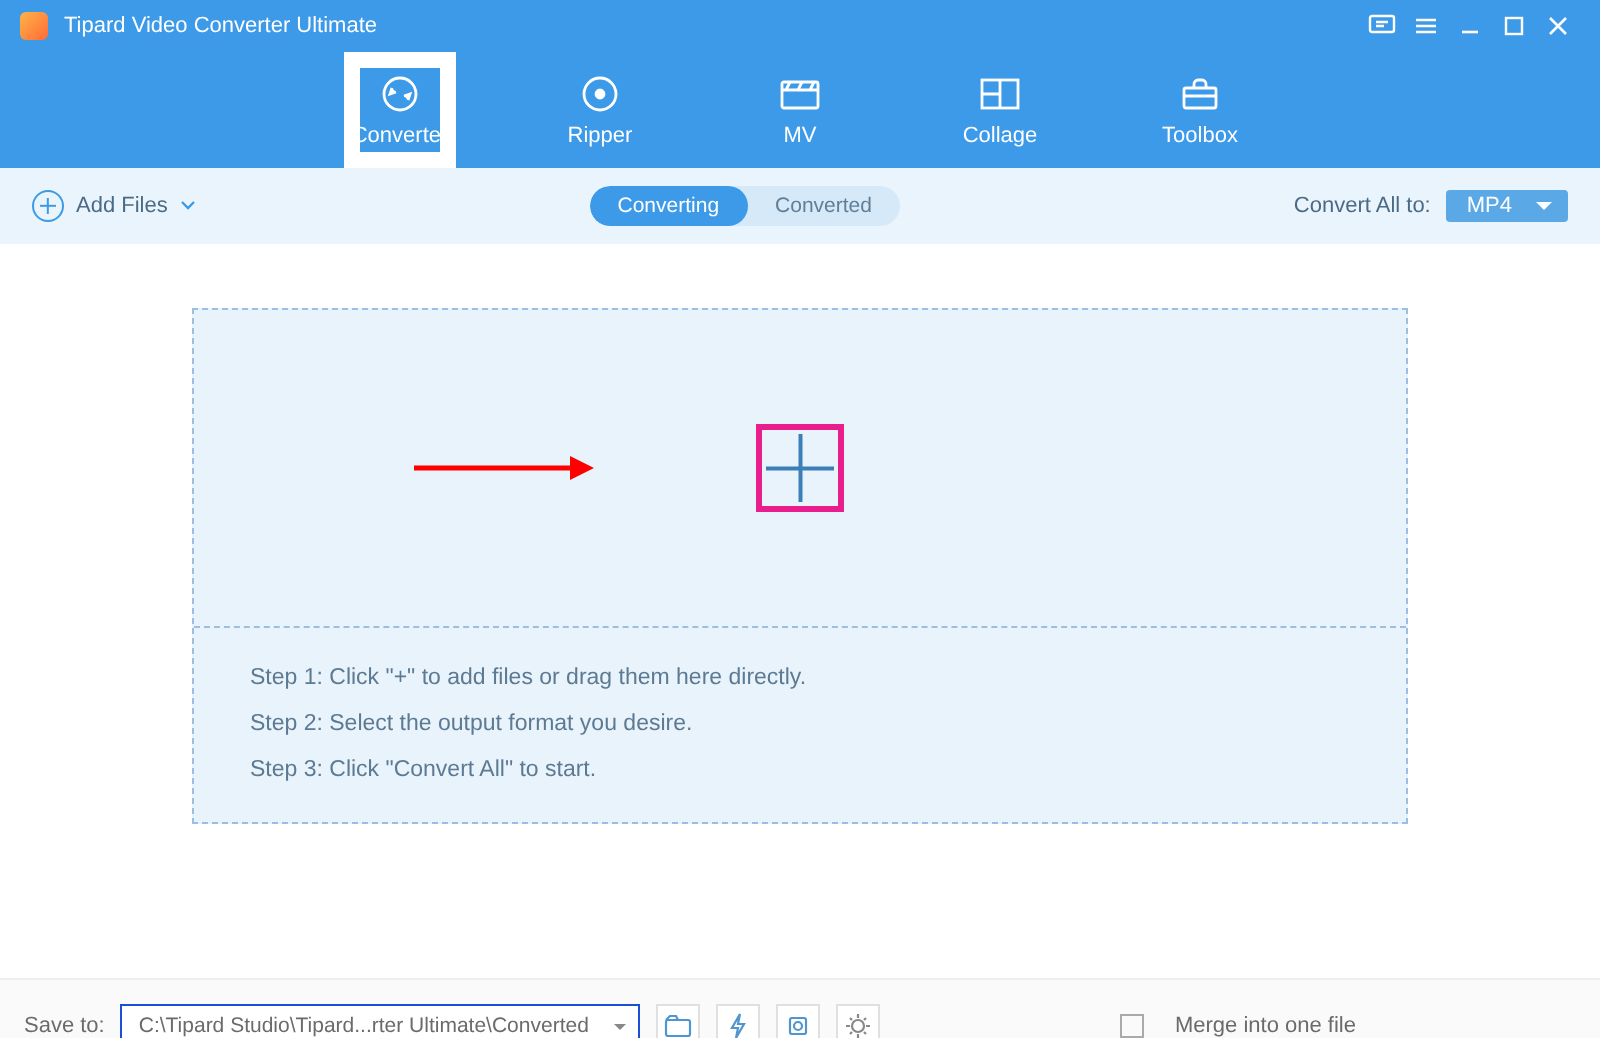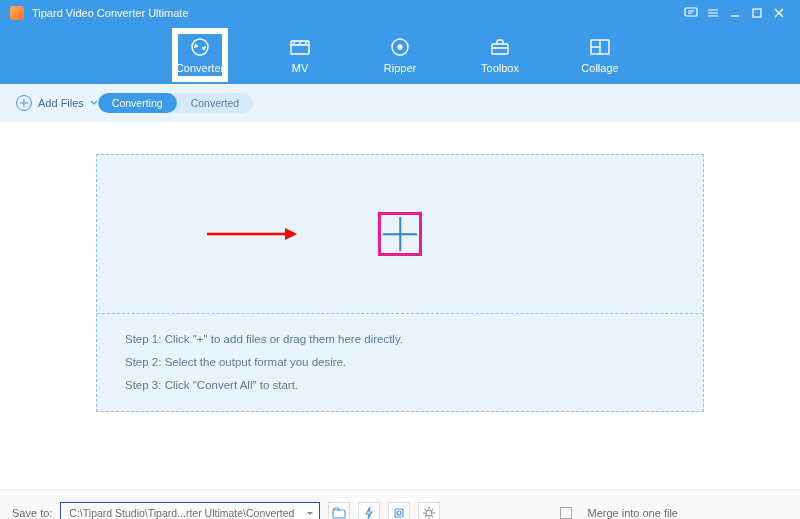--- a/index.html
+++ b/index.html
@@ -7,29 +7,29 @@
 
 .titlebar { height: 26px; background: #3c9ae8; display: flex; align-items: center; padding: 12px 10px; color: #fff; font-size: 11px; }
 .titlebar .logo { width: 14px; height: 14px; background: linear-gradient(135deg,#ffb347,#ff6b35); border-radius: 3px; margin-right: 8px; }
 .titlebar .ttl { flex: 1; }
 .titlebar .wbtn { width: 22px; height: 18px; display: flex; align-items: center; justify-content: center; cursor: pointer; }
 .titlebar .wbtn svg { stroke: #fff; }
 
 .topnav { height: 58px; background: #3c9ae8; display: flex; justify-content: center; align-items: center; gap: 44px; }
 .topnav .tab { display: flex; flex-direction: column; align-items: center; color: #fff; font-size: 11px; cursor: pointer; gap: 4px; width: 56px; }
 .topnav .tab .icon { height: 22px; display: flex; align-items: center; justify-content: center; }
-.highlight-box { border: 6px solid #ffffff; padding: 2px 4px; }
+.highlight-box { border: 8px solid #ffffff; padding: 2px 4px; }
 
 .subbar { height: 38px; background: #eaf4fd; display: flex; align-items: center; padding: 0 16px; font-size: 11px; color: #4a6a86; }
 .addfiles { display: flex; align-items: center; gap: 6px; cursor: pointer; }
 .addfiles .plus-circ { width: 16px; height: 16px; border: 1.2px solid #3c9ae8; border-radius: 50%; position: relative; }
 .addfiles .plus-circ::before, .addfiles .plus-circ::after { content:""; position:absolute; background:#3c9ae8; }
 .addfiles .plus-circ::before { left:3px; right:3px; top:50%; height:1.2px; transform:translateY(-50%); }
 .addfiles .plus-circ::after { top:3px; bottom:3px; left:50%; width:1.2px; transform:translateX(-50%); }
-.segwrap { flex:1; display:flex; }
+.segwrap { flex:1; display:flex; justify-content:center; }
 .seg { display:flex; background:#d6e9f8; border-radius: 11px; overflow:hidden; height:20px; }
 .seg div { padding: 0 14px; line-height:20px; font-size:10.5px; cursor:pointer; color:#5f7f99; }
 .seg .active { background:#3c9ae8; color:#fff; border-radius:11px; }
 .convall { display:flex; align-items:center; gap:8px; }
 .fmt-dd { background:#5aa9e6; color:#fff; font-size:11px; padding:2px 28px 2px 10px; position:relative; border-radius:2px; cursor:pointer; }
 .fmt-dd::after { content:""; position:absolute; right:8px; top:50%; transform:translateY(-50%); border:4px solid transparent; border-top-color:#fff; margin-top:2px; }
 
 .workarea { height: 367px; padding: 32px 96px 20px; display:flex; flex-direction:column; align-items:center; position:relative; }
 .dropzone { width: 100%; border: 1.5px dashed #9bbfe0; background:#e9f3fc; display:flex; flex-direction:column; }
 .dz-top { height: 158px; display:flex; align-items:center; justify-content:center; position:relative; }
@@ -89,70 +89,74 @@
     <div class="icon">
         <svg width="24" height="22" fill="none" stroke="#fff" stroke-width="1.4">
           <circle cx="12" cy="11" r="8"></circle>
           <path d="M8 8l-1 3 3-1M16 14l1-3-3 1" fill="#fff"></path>
         </svg>
       </div>
     <span>Converter</span>
   </div>
   <div class="tab">
     <div class="icon">
+        <svg width="22" height="22" fill="none" stroke="#fff" stroke-width="1.4">
+          <circle cx="11" cy="11" r="8"></circle>
+          <circle cx="11" cy="11" r="2" fill="#fff"></circle>
+        </svg>
+      </div>
+    <span>Ripper</span>
+  </div>
+  <div class="tab">
+    <div class="icon">
         <svg width="22" height="20" fill="none" stroke="#fff" stroke-width="1.4">
           <rect x="2" y="4" width="18" height="13" rx="1"></rect>
           <path d="M2 8h18M6 4l-2 4M12 4l-2 4M18 4l-2 4"></path>
         </svg>
       </div>
     <span>MV</span>
   </div>
   <div class="tab">
     <div class="icon">
-        <svg width="22" height="22" fill="none" stroke="#fff" stroke-width="1.4">
-          <circle cx="11" cy="11" r="8"></circle>
-          <circle cx="11" cy="11" r="2" fill="#fff"></circle>
-        </svg>
-      </div>
-    <span>Ripper</span>
+        <svg width="22" height="20" fill="none" stroke="#fff" stroke-width="1.4">
+          <rect x="2" y="3" width="18" height="14"></rect>
+          <path d="M11 3v14M2 10h9"></path>
+        </svg>
+      </div>
+    <span>Collage</span>
   </div>
   <div class="tab">
     <div class="icon">
         <svg width="22" height="20" fill="none" stroke="#fff" stroke-width="1.4">
           <rect x="3" y="7" width="16" height="10" rx="1"></rect>
           <path d="M8 7V5a2 2 0 012-2h2a2 2 0 012 2v2M3 11h16"></path>
         </svg>
       </div>
     <span>Toolbox</span>
-  </div>
-  <div class="tab">
-    <div class="icon">
-        <svg width="22" height="20" fill="none" stroke="#fff" stroke-width="1.4">
-          <rect x="2" y="3" width="18" height="14"></rect>
-          <path d="M11 3v14M2 10h9"></path>
-        </svg>
-      </div>
-    <span>Collage</span>
   </div>
 </div>
 
 <div class="subbar">
   <div class="addfiles">
     <div class="plus-circ"></div>
     <span>Add Files</span>
     <svg width="8" height="6">
         <path d="M1 1l3 3 3-3" fill="none" stroke="#3c9ae8" stroke-width="1.2"></path>
       </svg>
   </div>
   <div class="segwrap">
     <div class="seg">
       <div class="active">Converting</div>
       <div>Converted</div>
     </div>
   </div>
+  <div class="convall">
+    <span>Convert All to:</span>
+    <div class="fmt-dd">MP4</div>
+  </div>
 </div>
 
 <div class="workarea">
   <div class="dropzone">
     <div class="dz-top">
       <svg class="arrow" width="90" height="14">
           <line x1="0" y1="7" x2="78" y2="7" stroke="#ff0000" stroke-width="2.5"></line>
           <polygon points="78,1 90,7 78,13" fill="#ff0000"></polygon>
         </svg>
       <div class="bigplus">

